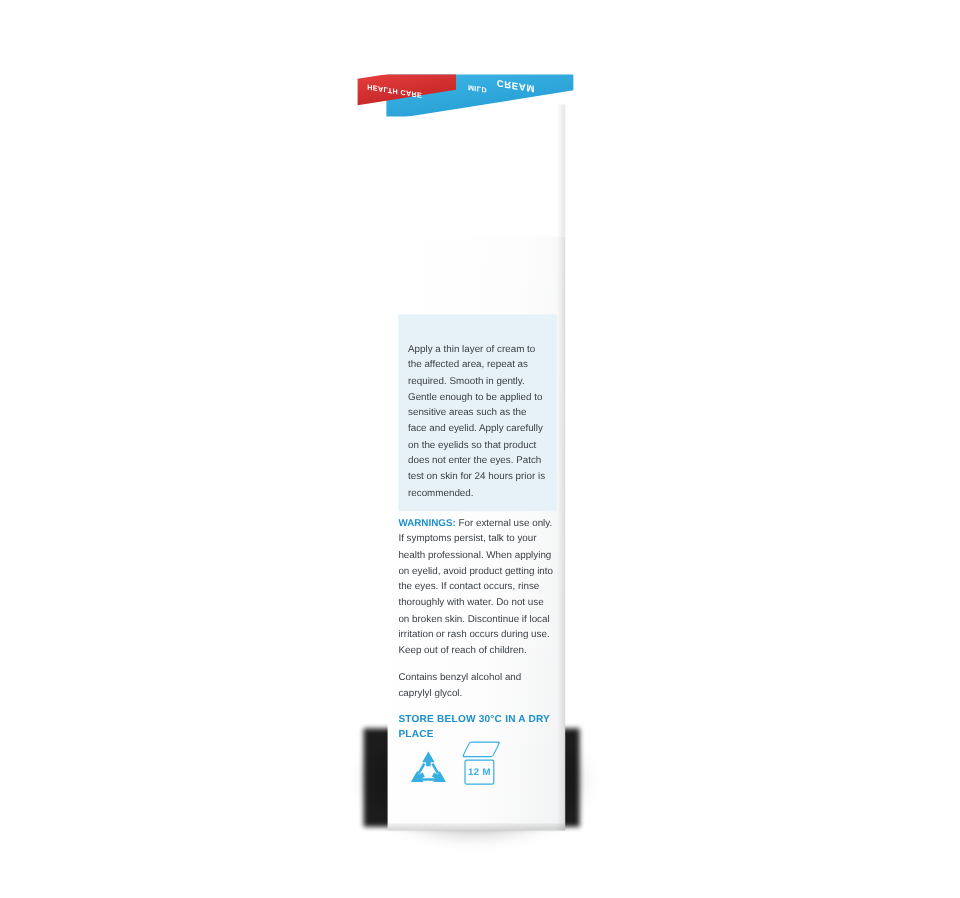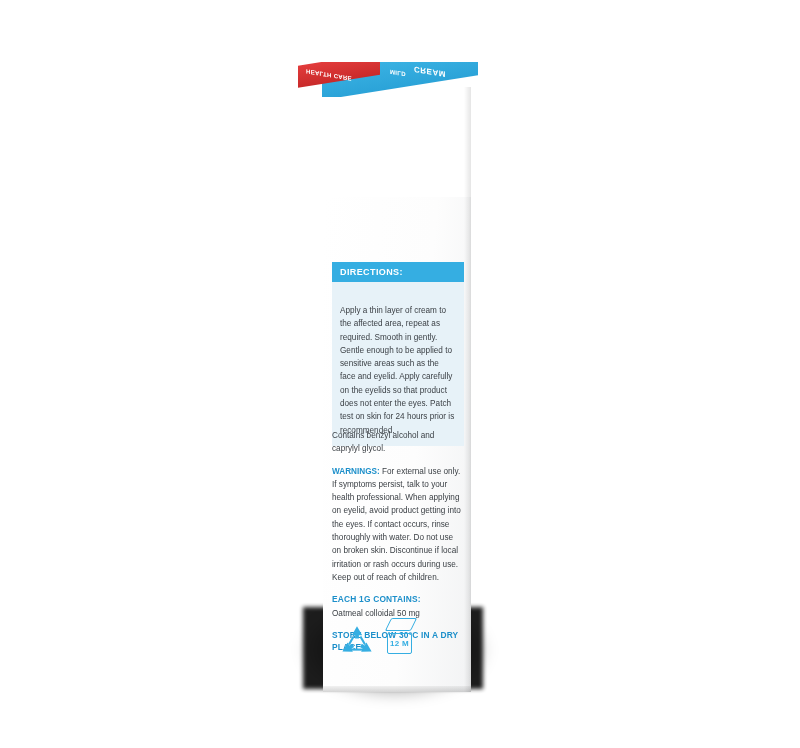--- a/index.html
+++ b/index.html
@@ -281,31 +281,26 @@
       <div class="cap-label red-text">HEALTH CARE</div>
       <div class="cap-label blue-text-1">MILD</div>
       <div class="cap-label blue-text-2">CREAM</div>
     </div>
 
     <div class="fold-edge-header"></div>
 
     <div class="body-panel">
 
       <div class="directions-block">
-        <div class="directions-title">DIRECTIONS:</div>
         <div class="directions-body">Apply a thin layer of cream to the affected area, repeat as required. Smooth in gently. Gentle enough to be applied to sensitive areas such as the face and eyelid. Apply carefully on the eyelids so that product does not enter the eyes. Patch test on skin for 24 hours prior is recommended.</div>
       </div>
 
       <div class="text-col">
+        <p><span class="lead">WARNINGS:</span> <span>For external use only. If symptoms persist, talk to your health professional. When applying on eyelid, avoid product getting into the eyes. If contact occurs, rinse thoroughly with water. Do not use on broken skin. Discontinue if local irritation or rash occurs during use. Keep out of reach of children.</span></p>
         <p>Contains benzyl alcohol and caprylyl glycol.</p>
-        <p><span class="lead">WARNINGS:</span> <span>For external use only. If symptoms persist, talk to your health professional. When applying on eyelid, avoid product getting into the eyes. If contact occurs, rinse thoroughly with water. Do not use on broken skin. Discontinue if local irritation or rash occurs during use. Keep out of reach of children.</span></p>
-        <p>
-          <span class="blue-head">EACH 1G CONTAINS:</span><br>
-          <span>Oatmeal colloidal 50 mg</span>
-        </p>
         <p class="blue-block">STORE BELOW 30°C IN A DRY PLACE</p>
       </div>
 
       <div class="icon-row">
         <div class="recycle-icon">
           <svg width="36" height="34" viewBox="0 0 36 34" aria-hidden="true">
             <g fill="#35aee2">
               <path d="M18 2.2 L23.2 11.2 L19.9 11.2 L19.9 14.6 L16.1 14.6 L16.1 11.2 L12.8 11.2 Z"></path>
               <path d="M3.4 27.6 L8.6 18.6 L10.3 21.5 L13.2 19.8 L15.1 23.1 L12.2 24.8 L13.9 27.7 Z"></path>
               <path d="M32.6 27.6 L22.1 27.7 L23.8 24.8 L20.9 23.1 L22.8 19.8 L25.7 21.5 L27.4 18.6 Z"></path>

